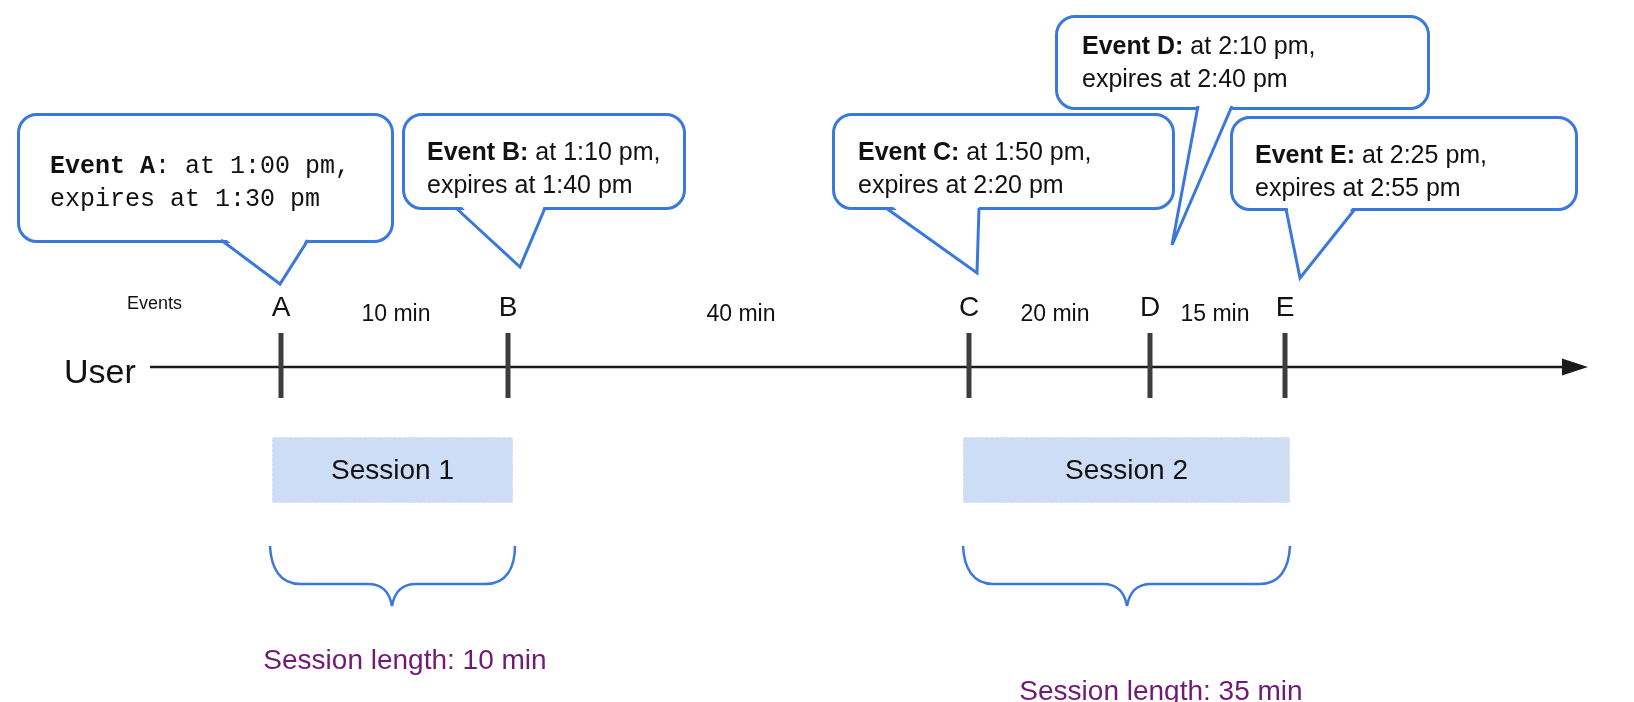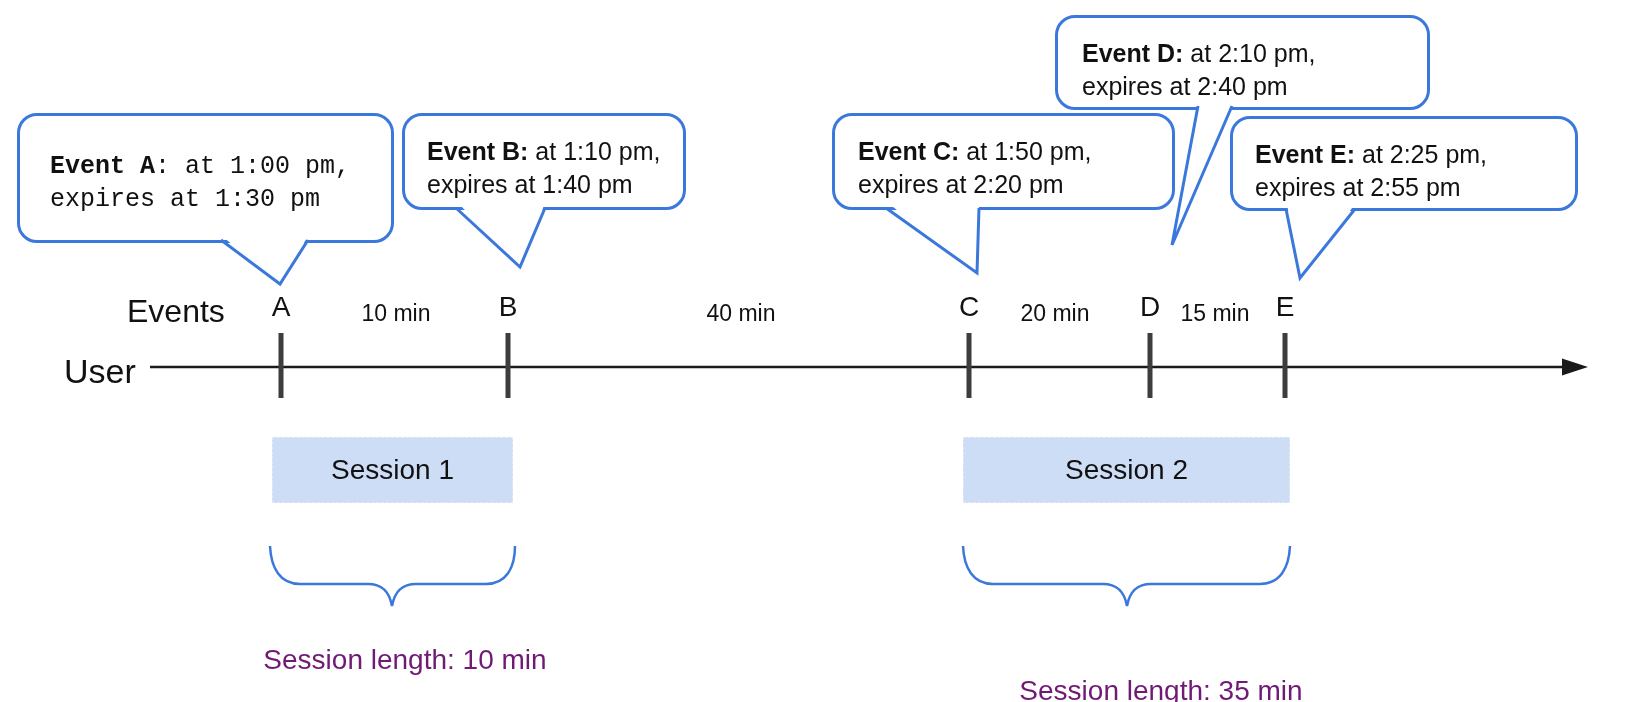--- a/index.html
+++ b/index.html
@@ -29,21 +29,21 @@
   .label{position:absolute;z-index:3;white-space:nowrap;}
   .tick-letter{
     font-size:28px;
     transform:translateX(-50%);
   }
   .interval-label{
     font-size:23px;
     transform:translateX(-50%);
   }
   .axis-label{font-size:34px;}
-  .events-label{font-size:32px;text-align:right;}
+  .events-label{font-size:18px;text-align:right;}
   .session-box{
     position:absolute;
     box-sizing:border-box;
     background:#cdddf6;
     border:1px dashed #e3e9f4;
     display:flex;align-items:center;justify-content:center;
     font-size:28px;
     z-index:1;
   }
   .session-length{
@@ -65,21 +65,21 @@
   <div class="bubble" style="left:402px;top:113px;width:284px;height:97px;padding:19px 10px 0 22px;">
     <div><span class="bold">Event B:</span><span> at 1:10 pm,</span></div>
     <div>expires at 1:40 pm</div>
   </div>
 
   <div class="bubble" style="left:832px;top:113px;width:343px;height:97px;padding:19px 10px 0 23px;">
     <div><span class="bold">Event C:</span><span> at 1:50 pm,</span></div>
     <div>expires at 2:20 pm</div>
   </div>
 
-  <div class="bubble" style="left:1055px;top:15px;width:375px;height:95px;padding:19px 10px 0 24px;">
+  <div class="bubble" style="left:1055px;top:15px;width:375px;height:95px;padding:11px 10px 0 24px;">
     <div><span class="bold">Event D:</span><span> at 2:10 pm,</span></div>
     <div>expires at 2:40 pm</div>
   </div>
 
   <div class="bubble" style="left:1230px;top:116px;width:348px;height:95px;padding:19px 10px 0 22px;">
     <div><span class="bold">Event E:</span><span> at 2:25 pm,</span></div>
     <div>expires at 2:55 pm</div>
   </div>
 
   <svg id="svg-layer" width="1634" height="702" viewBox="0 0 1634 702">

